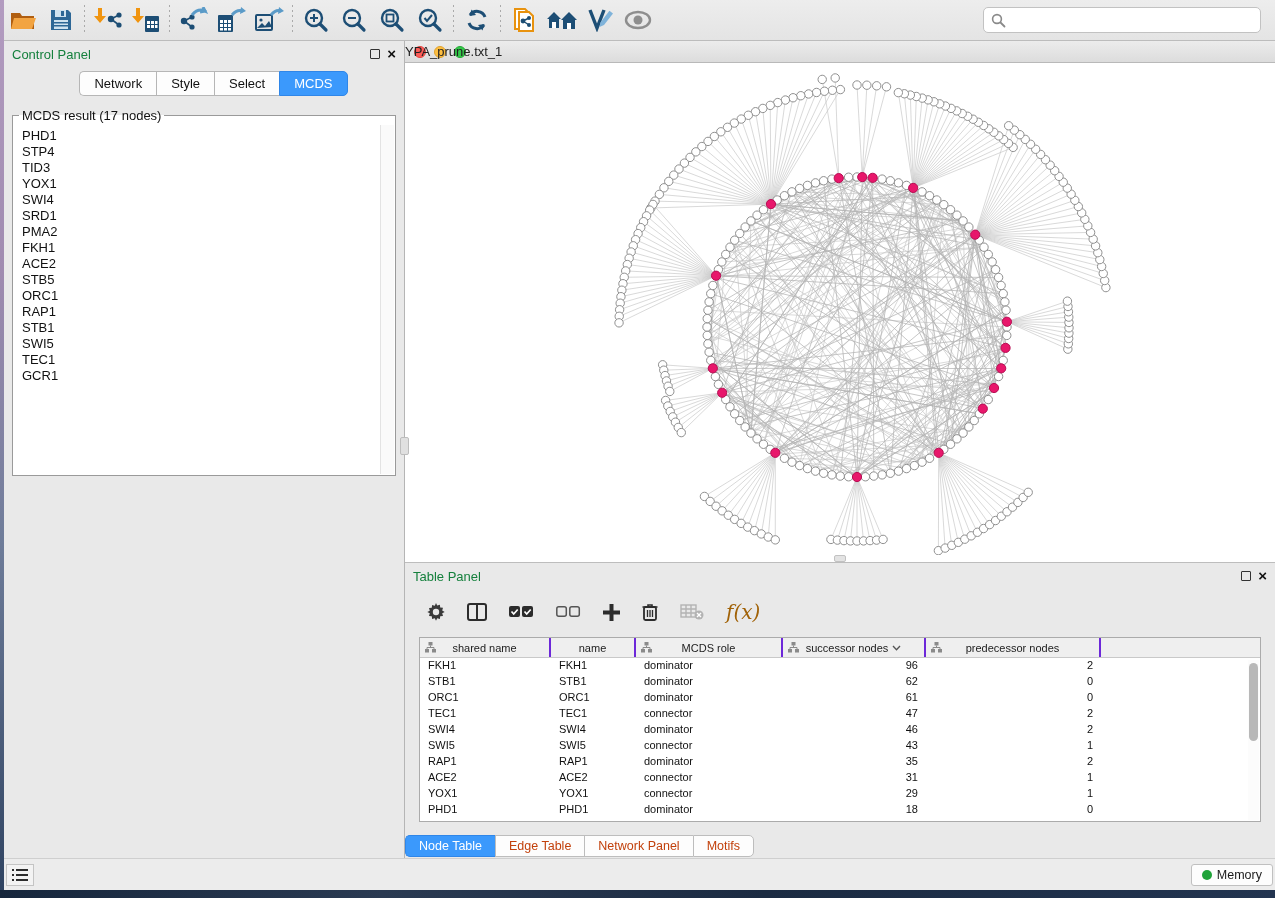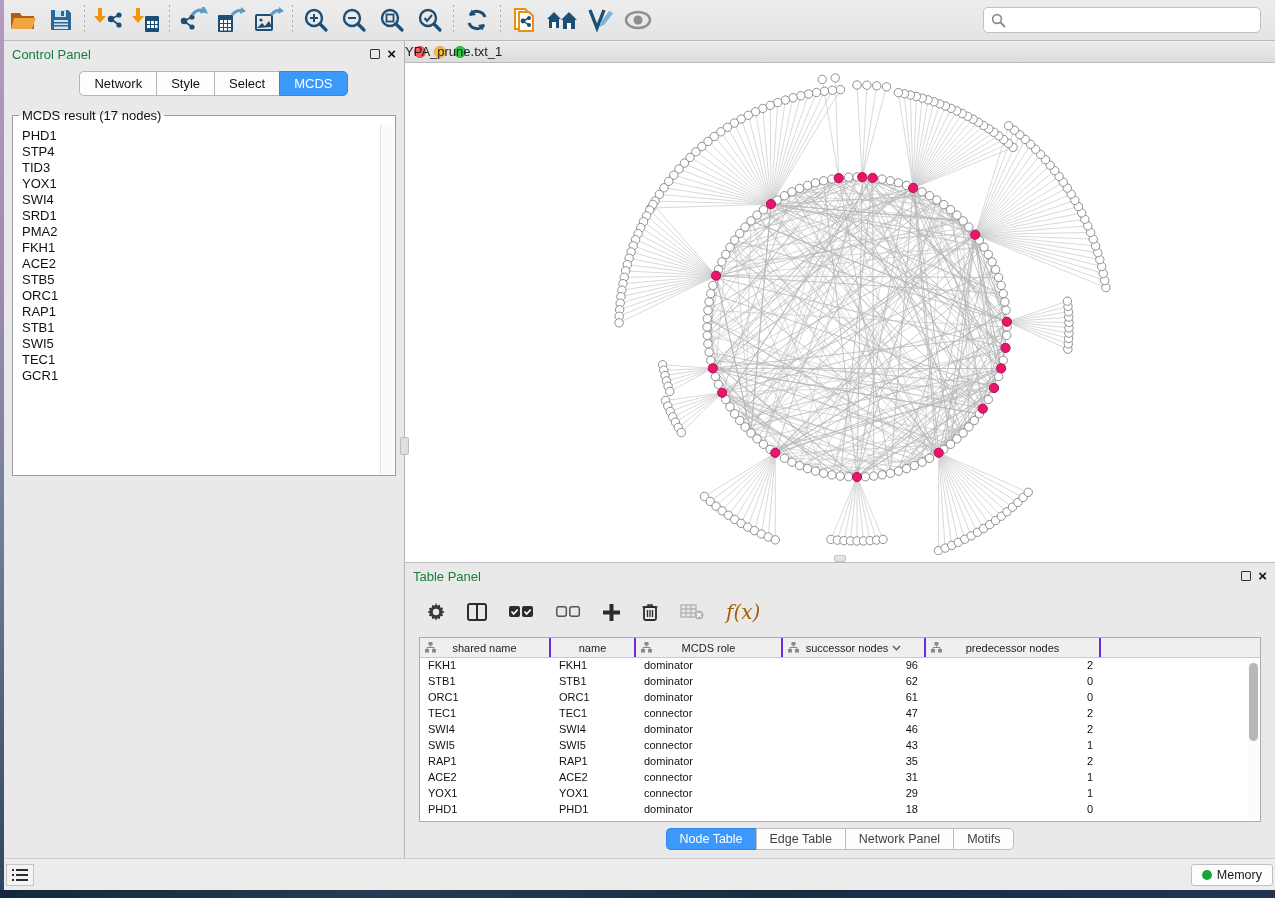--- a/index.html
+++ b/index.html
@@ -101,23 +101,23 @@
   .dt-hcell { position:relative; display:flex; align-items:center; justify-content:center;
     border-right:2px solid #6d28d9; font-size:11px; color:#222; gap:4px; }
   .dt-hcell .hicon { position:absolute; left:5px; top:4px; }
   .dt-row { display:flex; height:16px; }
   .dt-cell { font-size:11px; color:#111; padding:1px 8px 0 8px; white-space:nowrap; overflow:hidden; }
   .dt-cell.num { text-align:right; }
   .dt-scroll { position:absolute; right:1px; top:22px; width:11px; height:160px; background:#fcfcfc; }
   .dt-thumb { position:absolute; left:1px; top:3px; width:9px; height:78px;
     background:#b8b8b8; border-radius:5px; }
 
-  .tp-tabs { display:flex; justify-content:center; margin-top:6px; }
+  .tp-tabs { display:flex; margin-top:13px; }
   .tp-tab { padding:3px 13px; font-size:12.5px; background:#fdfdfd; border:1px solid #bdbdbd;
-    border-right:none; color:#404040; }
+    border-right:none; color:#c2410c; }
   .tp-tab:first-child { border-radius:5px 0 0 5px; }
   .tp-tab:last-child { border-right:1px solid #bdbdbd; border-radius:0 5px 5px 0; }
   .tp-tab.active { background:#3b99fc; border-color:#2f86e8; color:#fff; }
 
   
   .status-bar { height:32px; background:#ececec; border-top:1px solid #cfcfcf;
     display:flex; align-items:center; padding:0 2px; flex:0 0 32px; }
   .list-btn { width:28px; height:22px; background:#f3f3f3; border:1px solid #c4c4c4;
     display:flex; align-items:center; justify-content:center; }
   .memory-btn { margin-left:auto; background:#fdfdfd; border:1px solid #c0c0c0; border-radius:3px;

